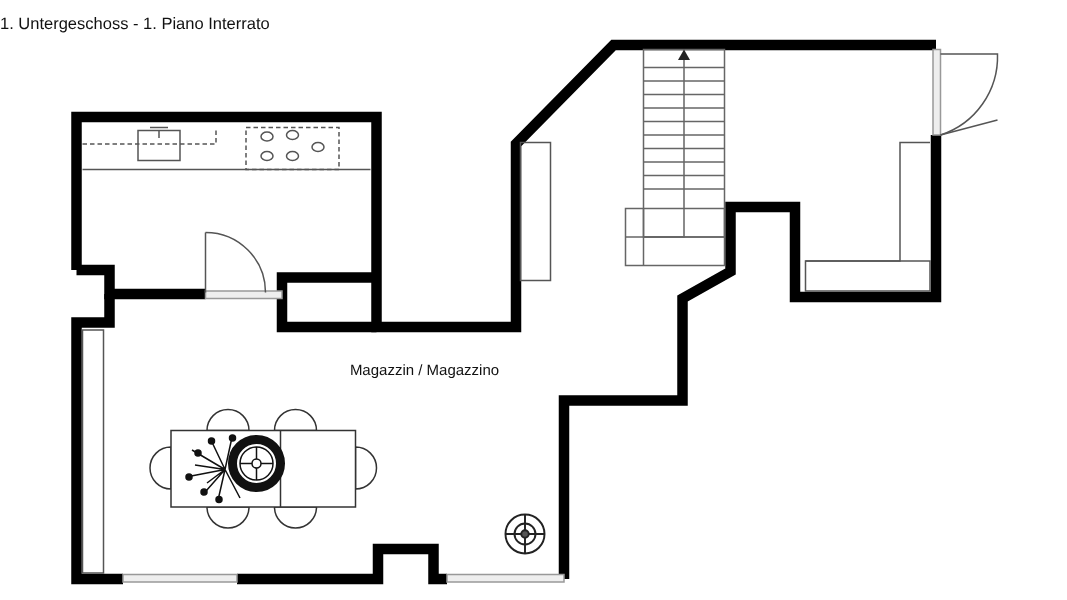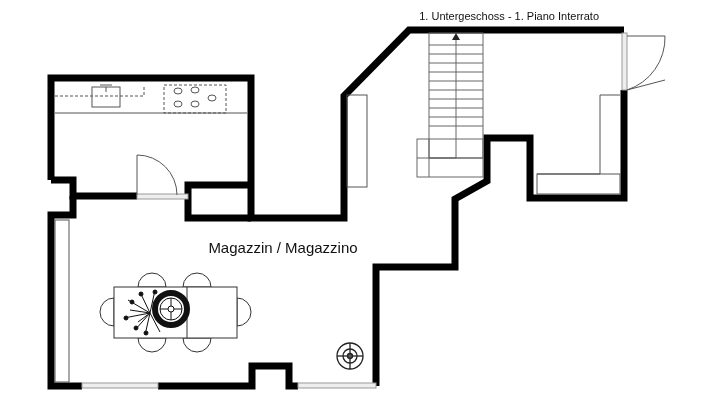--- a/index.html
+++ b/index.html
@@ -1,18 +1,18 @@
 <!DOCTYPE html>
 <html><head>
   <meta charset="utf-8">
   <style>
     html, body { margin:0; padding:0; background:#ffffff; }
     body { width:711px; height:400px; position:relative; overflow:hidden; font-family:"Liberation Sans", sans-serif; }
-    .title { position:absolute; left:0; width:599px; top:10px; text-align:right; font-size:11px; color:#111; }
-    .room-label { position:absolute; left:183px; width:200px; top:239px; text-align:center; font-size:15px; line-height:18px; color:#111; }
+    .title { position:absolute; left:0; width:599px; top:10px; text-align:left; font-size:11px; color:#111; }
+    .room-label { position:absolute; left:183px; width:200px; top:239px; text-align:center; font-size:10px; line-height:18px; color:#111; }
     svg { position:absolute; left:0; top:0; }
   </style>
 </head>
 <body>
 
 <div class="title">1. Untergeschoss - 1. Piano Interrato</div>
 
 <svg width="711" height="400" viewBox="0 0 711 400">
 
   <g fill="none" stroke="#000" stroke-width="7" stroke-linejoin="miter">

